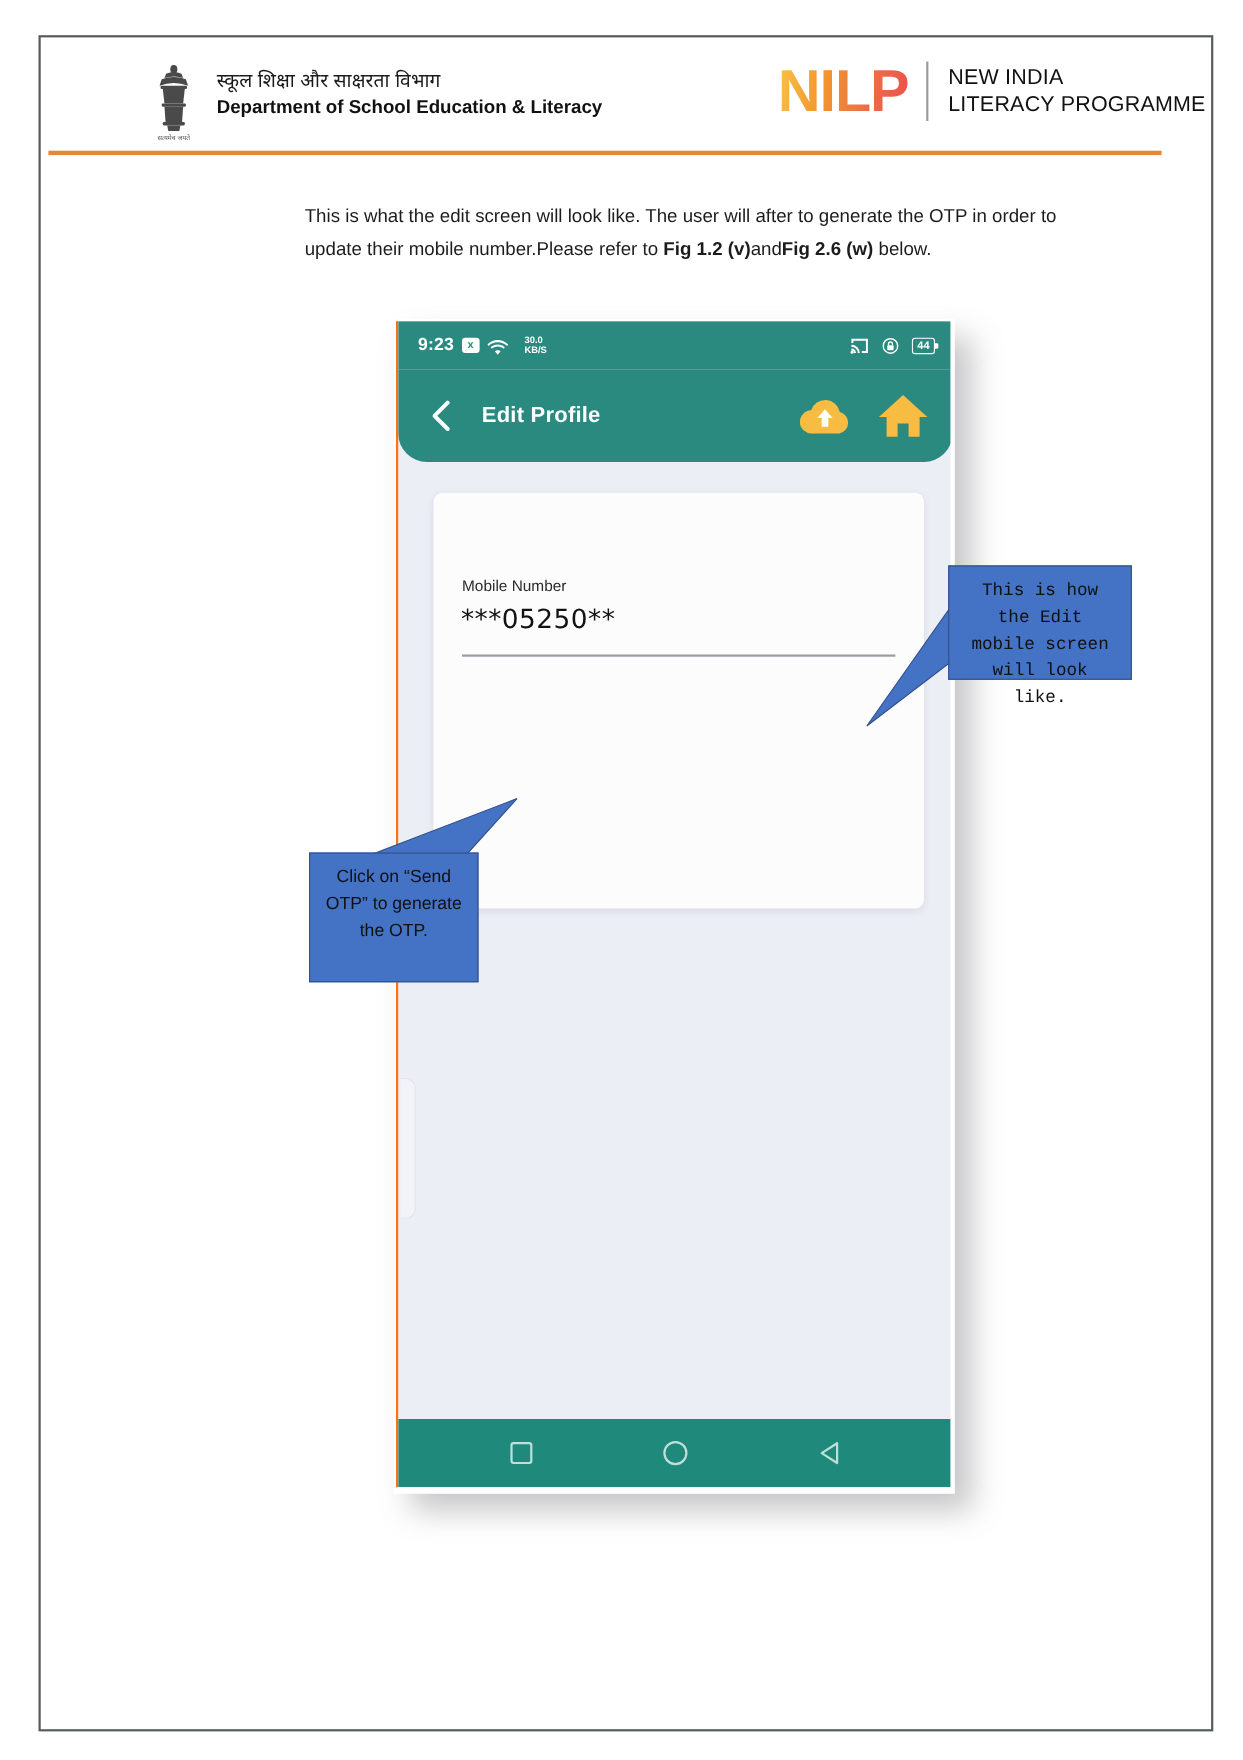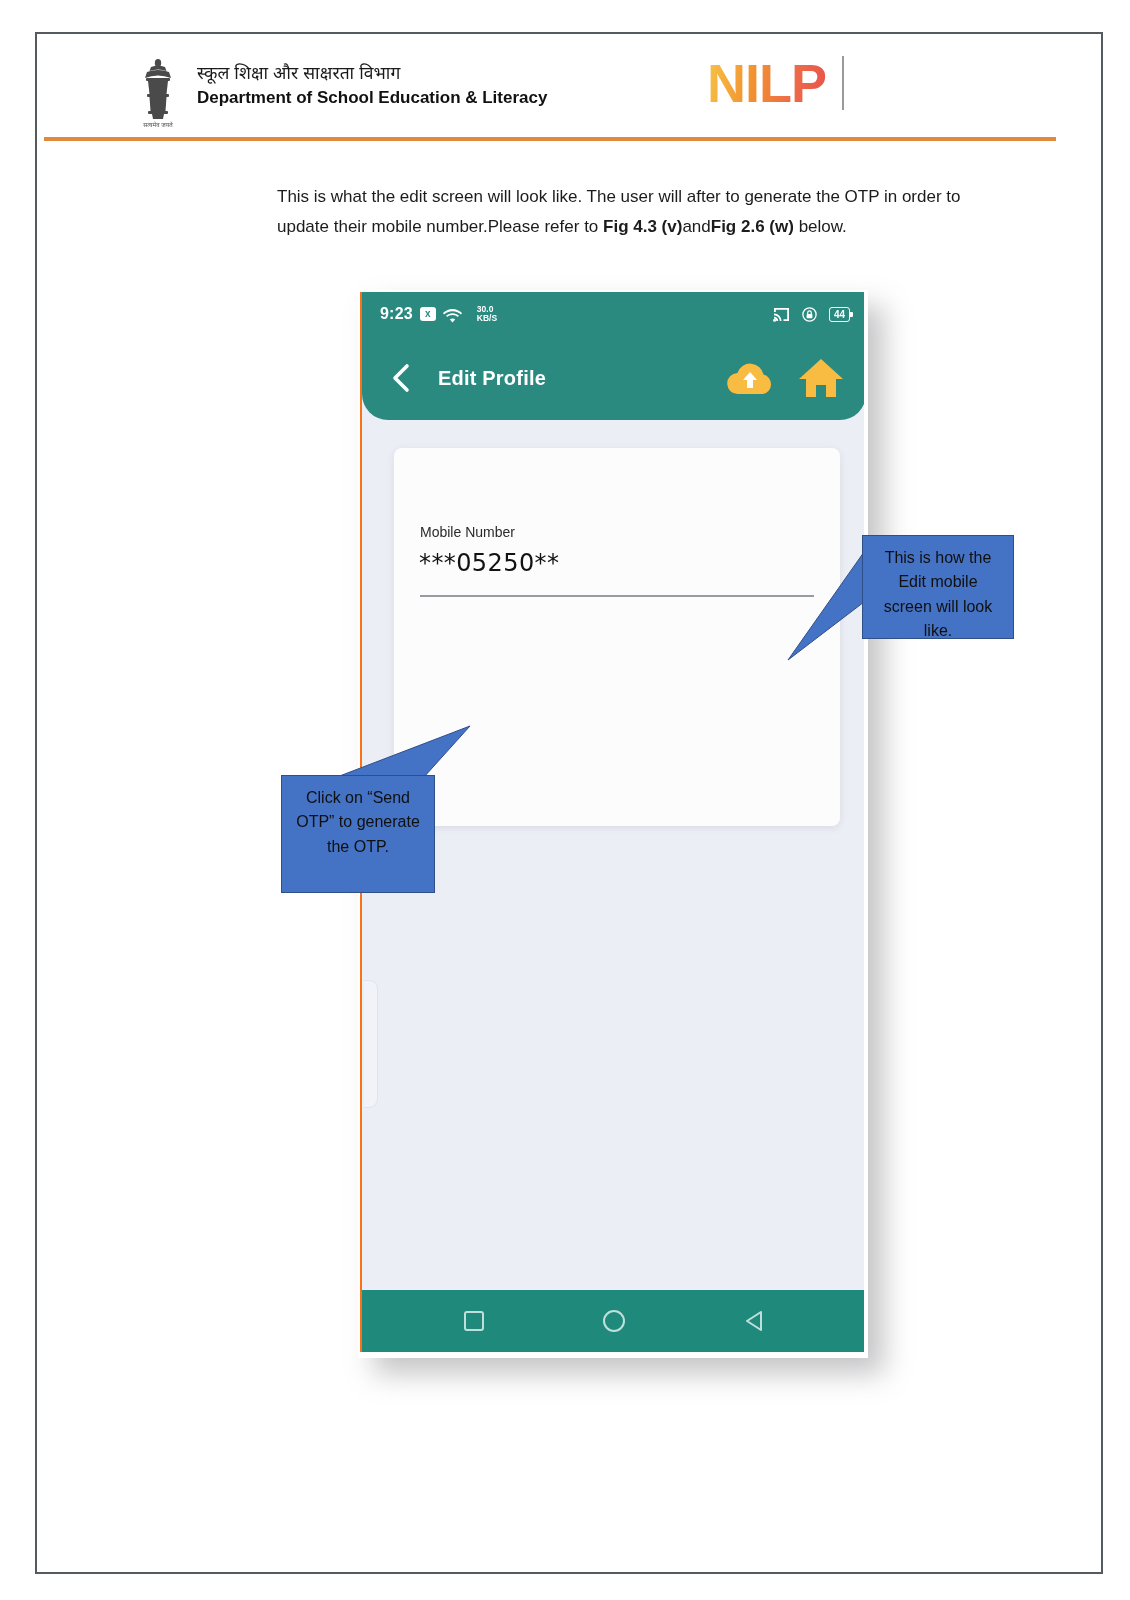--- a/index.html
+++ b/index.html
@@ -311,23 +311,24 @@
     border: 1px solid #2F4F88;
     color: #101010;
     font-size: 16px;
     line-height: 1.52;
     text-align: center;
     padding: 10px 12px;
     z-index: 40;
   }
   #callout-right {
     left: 862px;
-    top: 535px;
-    width: 152px;
+    top: 514px;
+    width: 167px;
     height: 104px;
+    font-family: Liberation Mono, monospace;
   }
   #callout-left {
     left: 281px;
     top: 775px;
     width: 154px;
     height: 118px;
   }
 
   .callout-tail { position: absolute; z-index: 39; }
 
@@ -362,27 +363,31 @@
     </div>
 
     <div class="dept-block">
       <div class="dept-hindi">स्कूल शिक्षा और साक्षरता विभाग</div>
       <div class="dept-eng">Department of School Education &amp; Literacy</div>
     </div>
 
     <div class="nilp-wrap">
       <div class="nilp-mark">NILP</div>
       <div class="nilp-divider"></div>
+      <div class="nilp-text">
+        <div class="nilp-line1">NEW INDIA</div>
+        <div class="nilp-line2">LITERACY PROGRAMME</div>
+      </div>
     </div>
   </div>
 
   <div id="orange-rule"></div>
 
   <div id="body-text">
-    <span>This is what the edit screen will look like. The user will after to generate the OTP in order to update their mobile number.</span><span>Please refer to </span><b>Fig 4.3 (v)</b><span>and</span><b>Fig 2.6 (w)</b>
+    <span>This is what the edit screen will look like. The user will after to generate the OTP in order to update their mobile number.</span><span>Please refer to </span><b>Fig 1.2 (v)</b><span>and</span><b>Fig 2.6 (w)</b>
     <span>below.</span>
   </div>
 
   <div id="phone-shadow"></div>
 
   <div id="phone">
 
     <div id="status-bar">
       <div id="sb-left">
         <span class="sb-time">9:23</span>

